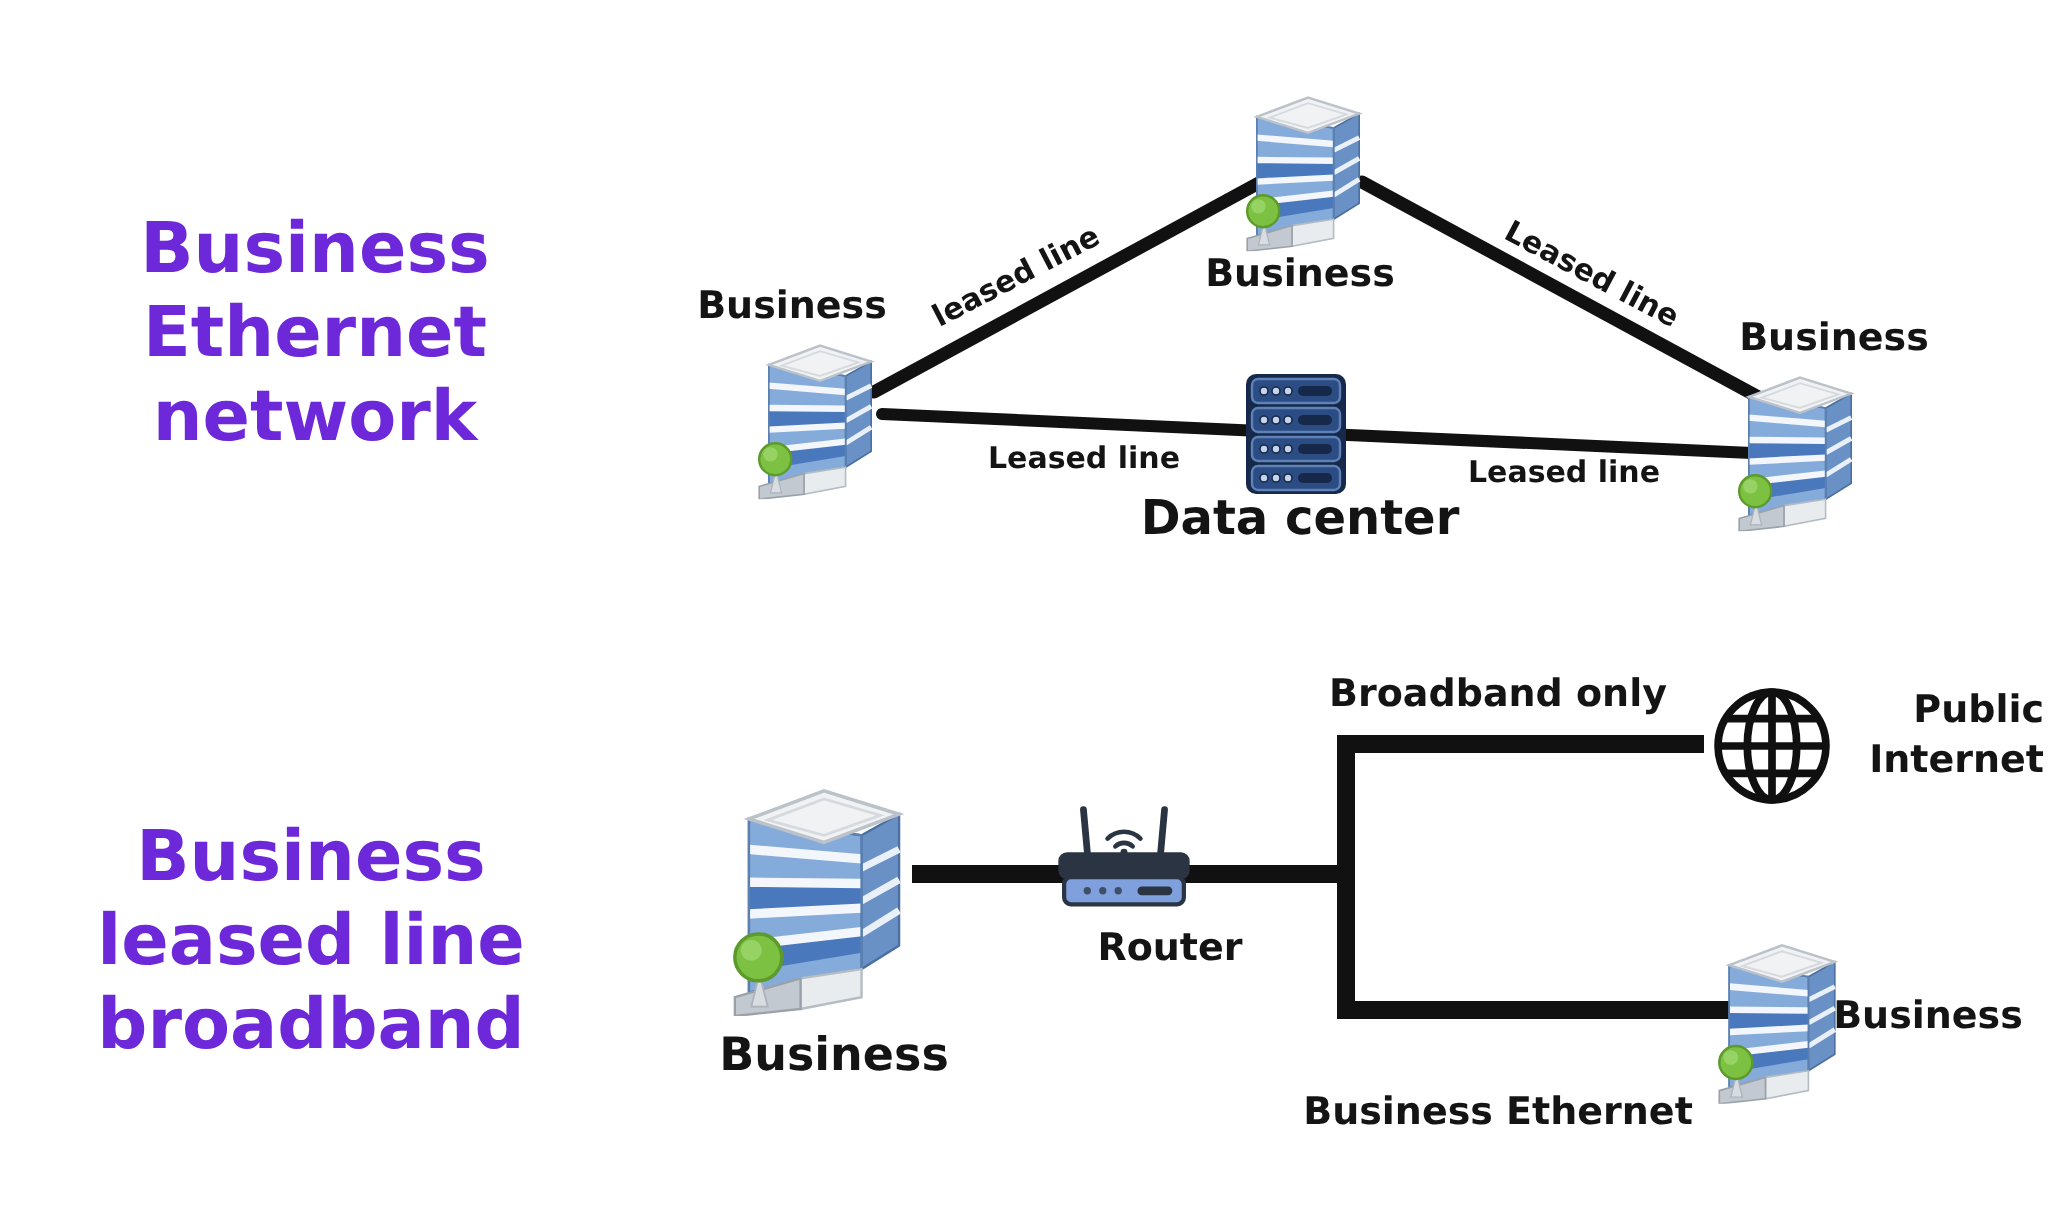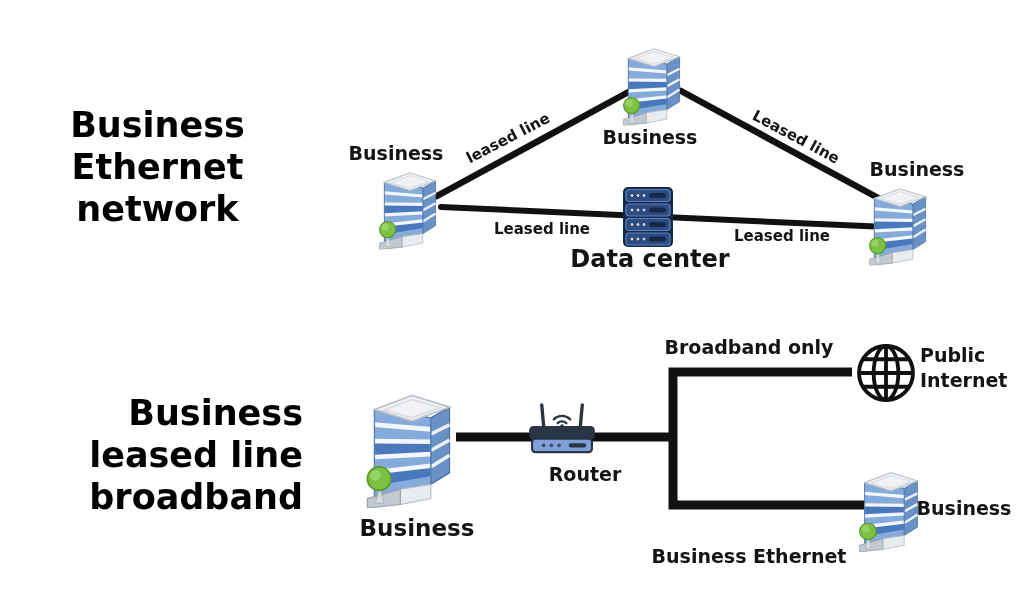--- a/index.html
+++ b/index.html
@@ -6,29 +6,29 @@
   .canvas{
     position:relative;width:1024px;height:605px;background:#ffffff;overflow:hidden;
     font-family:"DejaVu Sans","Liberation Sans",sans-serif;color:#141414;
   }
   .wires{position:absolute;left:0;top:0;width:1024px;height:605px;z-index:1;}
   .icon{position:absolute;z-index:2;}
   .lbl{position:absolute;z-index:3;font-weight:700;color:#141414;white-space:nowrap;}
   .ctr{transform:translateX(-50%);}
   .title{
     position:absolute;z-index:3;font-weight:800;text-align:center;
-    font-size:35px;line-height:1.2;color:#000000;white-space:normal;
+    font-size:35px;line-height:1.2;color:#6d28d9;white-space:normal;
   }
   .rot-l{transform:translateX(-50%) rotate(-27.5deg);}
   .rot-r{transform:translateX(-50%) rotate(28deg);}
   .small{font-size:15px;}
   .node{font-size:19px;}
   .mid{font-size:24px;}
   .big{font-size:23px;}
-  .wrap{white-space:normal;text-align:left;line-height:1.3;}
+  .wrap{white-space:normal;text-align:right;line-height:1.3;}
   .hidden-defs{position:absolute;width:0;height:0;overflow:hidden;}
 </style>
 </head>
 <body>
 
 <div class="canvas">
 
   <svg class="hidden-defs" aria-hidden="true">
     <defs>
       <symbol id="bld" viewBox="0 0 80 104">
@@ -115,21 +115,21 @@
     <g stroke="#111111" fill="none">
       <path d="M437,196 L634,89" stroke-width="6.5" stroke-linecap="round"></path>
       <path d="M681,91 L893,206" stroke-width="6.5" stroke-linecap="round"></path>
       <path d="M441,207 L887,227" stroke-width="6" stroke-linecap="round"></path>
       <path d="M456,437 L677,437" stroke-width="9"></path>
       <path d="M852,372 L673,372 L673,505 L866,505" stroke-width="9" stroke-linejoin="miter"></path>
     </g>
   </svg>
 
   <div class="title" style="left:40px;top:104px;width:235px;">Business Ethernet network</div>
-  <div class="title" style="left:8px;top:392px;width:295px;text-align:right;">Business leased line broadband</div>
+  <div class="title" style="left:8px;top:408px;width:295px;">Business leased line broadband</div>
 
   <svg class="icon" style="left:378px;top:166px;width:64px;height:84px;" viewBox="0 0 80 104">
       <use href="#bld"></use>
     </svg>
   <svg class="icon" style="left:622px;top:42px;width:64px;height:84px;" viewBox="0 0 80 104">
       <use href="#bld"></use>
     </svg>
   <svg class="icon" style="left:868px;top:182px;width:64px;height:84px;" viewBox="0 0 80 104">
       <use href="#bld"></use>
     </svg>

